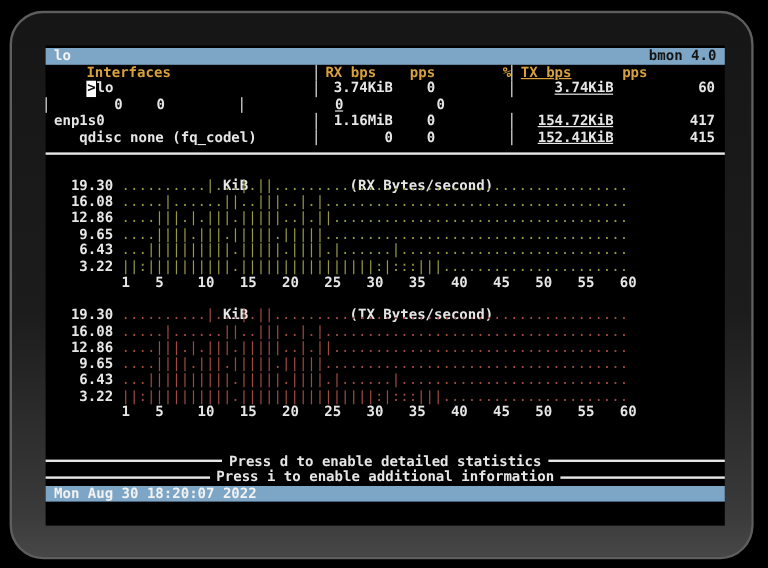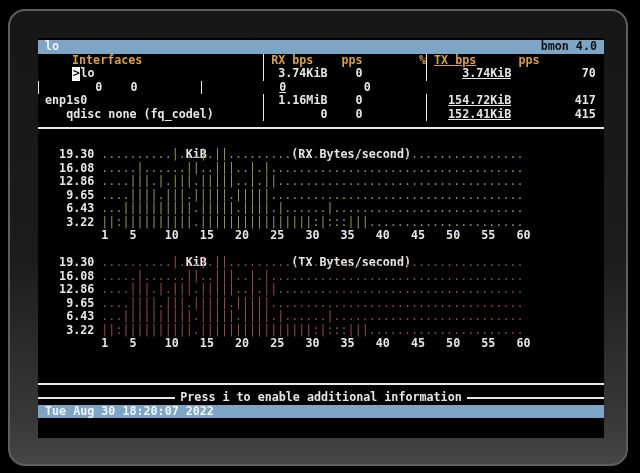--- a/index.html
+++ b/index.html
@@ -1,19 +1,19 @@
 <!DOCTYPE html>
 <html><head>
 <meta charset="utf-8">
 <style>
   html,body{margin:0;padding:0;background:#000;width:640px;height:473px;overflow:hidden;}
   *{box-sizing:border-box;}
   .window{
     position:absolute;left:8px;top:9px;width:620px;height:457px;
-    border-radius:17px;border:2px solid #5e5e5e;
+    border-radius:28px;border:2px solid #5e5e5e;
     background:linear-gradient(180deg,#161616 0%,#1c1c1c 55%,#3a3a3a 92%,#474747 100%);
   }
   .screen{
     position:absolute;left:28px;top:27px;width:566px;height:400px;background:#000;
     font-family:"DejaVu Sans Mono","Liberation Mono",monospace;
     font-size:11.7px;line-height:13.5px;font-weight:bold;color:#e6e6e6;
     padding-top:2px;
   }
   .bar{height:13.5px;background:#7da6c6;display:flex;justify-content:space-between;
        padding:0 1ch;white-space:pre;}
@@ -72,21 +72,21 @@
     </div>
 
     <div class="trow">
       <span class="cell c-name"><span class="cursor">&gt;</span><span>lo</span></span>
       <span class="vline"></span>
       <span class="cell c-rxbps">3.74KiB</span>
       <span class="cell c-rxpps">0</span>
       <span class="cell c-pct"></span>
       <span class="vline"></span>
       <span class="cell c-txbps">3.74KiB</span>
-      <span class="cell c-txpps">70</span>
+      <span class="cell c-txpps">60</span>
     </div>
 
     <div class="trow">
       <span class="vline"></span>
       <span class="cell c-rxbps">0</span>
       <span class="cell c-rxpps">0</span>
       <span class="cell c-pct"></span>
       <span class="vline"></span>
       <span class="cell c-txbps">0</span>
       <span class="cell c-txpps">0</span>
@@ -142,26 +142,27 @@
       <div class="grow"><span class="ylab">6.43</span><span class="gdata">...||||||||||.|||||.||||.|......|...........................</span></div>
       <div class="grow"><span class="ylab">3.22</span><span class="gdata">||:||||||||||.||||||||||||||||:|:::|||......................</span></div>
       <div class="gaxis">1   5    10   15   20   25   30   35   40   45   50   55   60</div>
     </div>
 
     <div class="blank"></div>
     <div class="blank"></div>
 
     <div class="msgrow">
       <div class="line"></div>
+      <span class="txt">Press d to enable detailed statistics</span>
       <div class="line"></div>
     </div>
     <div class="msgrow">
       <div class="line"></div>
       <span class="txt">Press i to enable additional information</span>
       <div class="line"></div>
     </div>
 
     <div class="bar">
-      <span class="lite">Tue Aug 30 18:20:07 2022</span>
+      <span class="lite">Mon Aug 30 18:20:07 2022</span>
     </div>
 
   </div>
 </div>
 
 </body></html>

